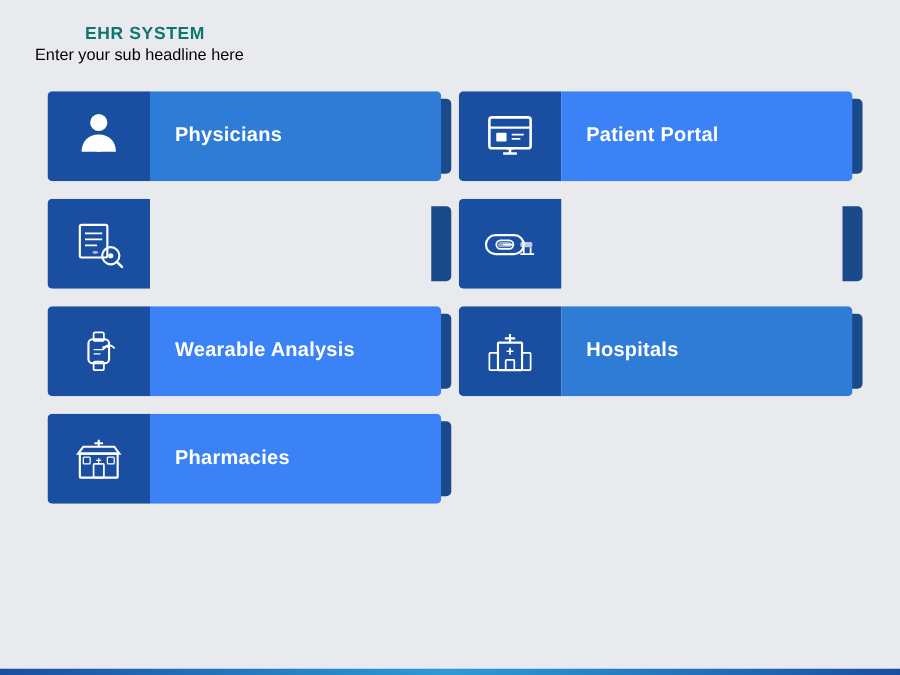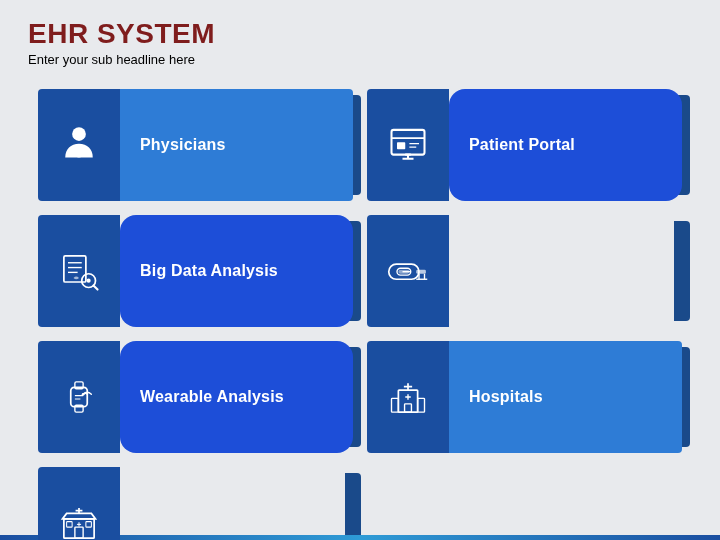--- a/index.html
+++ b/index.html
@@ -10,44 +10,45 @@
       font-family: 'Segoe UI', Arial, sans-serif;
       overflow: hidden;
       position: relative;
     }
 
     .header {
       padding: 18px 28px 6px 28px;
     }
 
     .header-title {
-      font-size: 28px;
+      font-size: 14px;
       font-weight: 900;
-      color: #7f1d1d;
+      color: #0f766e;
       letter-spacing: 0.5px;
+      margin-left: 40px;
     }
 
     .header-subtitle {
       font-size: 13px;
       color: #000000;
       margin-top: 2px;
     }
 
     .grid {
       display: grid;
       grid-template-columns: 1fr 1fr;
       grid-template-rows: repeat(4, 1fr);
       gap: 14px;
       padding: 14px 38px 14px 38px;
       margin-top: 2px;
     }
 
     .card {
       position: relative;
-      height: 112px;
+      height: 72px;
       display: flex;
       align-items: center;
       cursor: pointer;
     }
 
     
     .card::after {
       content: '';
       position: absolute;
       right: -8px;
@@ -91,22 +92,21 @@
       font-weight: 600;
       color: #fff;
       letter-spacing: 0.2px;
     }
 
     
     .card.right .card-icon {
       background: #1a4ea0;
     }
     .card.right .card-label {
-      background: #1d4ed8;
-      border-radius: 16px;
+      background: #3b82f6;
     }
 
     .card.left .card-icon {
       background: #1a4ea0;
     }
     .card.left .card-label {
       background: #2e7cd6;
     }
 
     
@@ -179,21 +179,20 @@
           <line x1="16" y1="20" x2="36" y2="20" stroke="white" stroke-width="2"></line>
           <line x1="16" y1="27" x2="36" y2="27" stroke="white" stroke-width="2"></line>
           <line x1="16" y1="34" x2="30" y2="34" stroke="white" stroke-width="2"></line>
           <circle cx="46" cy="46" r="10" fill="none" stroke="white" stroke-width="2.5"></circle>
           <line x1="53" y1="53" x2="59" y2="59" stroke="white" stroke-width="3" stroke-linecap="round"></line>
           <circle cx="46" cy="46" r="3" fill="white"></circle>
 
           <path d="M24 42 Q28 38 32 42 Q28 46 24 42Z" fill="white" opacity="0.6"></path>
         </svg>
       </div>
-      <div class="card-label">Big Data Analysis</div>
     </div>
   </div>
 
   <div class="card left">
     <div class="card-inner">
       <div class="card-icon">
         <svg class="icon-svg" viewBox="0 0 64 64">
 
           <rect x="4" y="22" width="44" height="22" rx="11" fill="none" stroke="white" stroke-width="2.5"></rect>
           <rect x="16" y="28" width="20" height="10" rx="5" fill="none" stroke="white" stroke-width="2"></rect>
@@ -269,18 +268,19 @@
 
           <rect x="14" y="30" width="8" height="8" rx="1" fill="none" stroke="white" stroke-width="1.5"></rect>
           <rect x="42" y="30" width="8" height="8" rx="1" fill="none" stroke="white" stroke-width="1.5"></rect>
 
           <rect x="26" y="38" width="12" height="16" rx="1" fill="none" stroke="white" stroke-width="2"></rect>
 
           <line x1="29" y1="34" x2="35" y2="34" stroke="white" stroke-width="1.5"></line>
           <line x1="32" y1="31" x2="32" y2="37" stroke="white" stroke-width="1.5"></line>
         </svg>
       </div>
+      <div class="card-label">Pharmacies</div>
     </div>
   </div>
 
 </div>
 
 <div class="bottom-bar"></div>
 
 </body></html>

